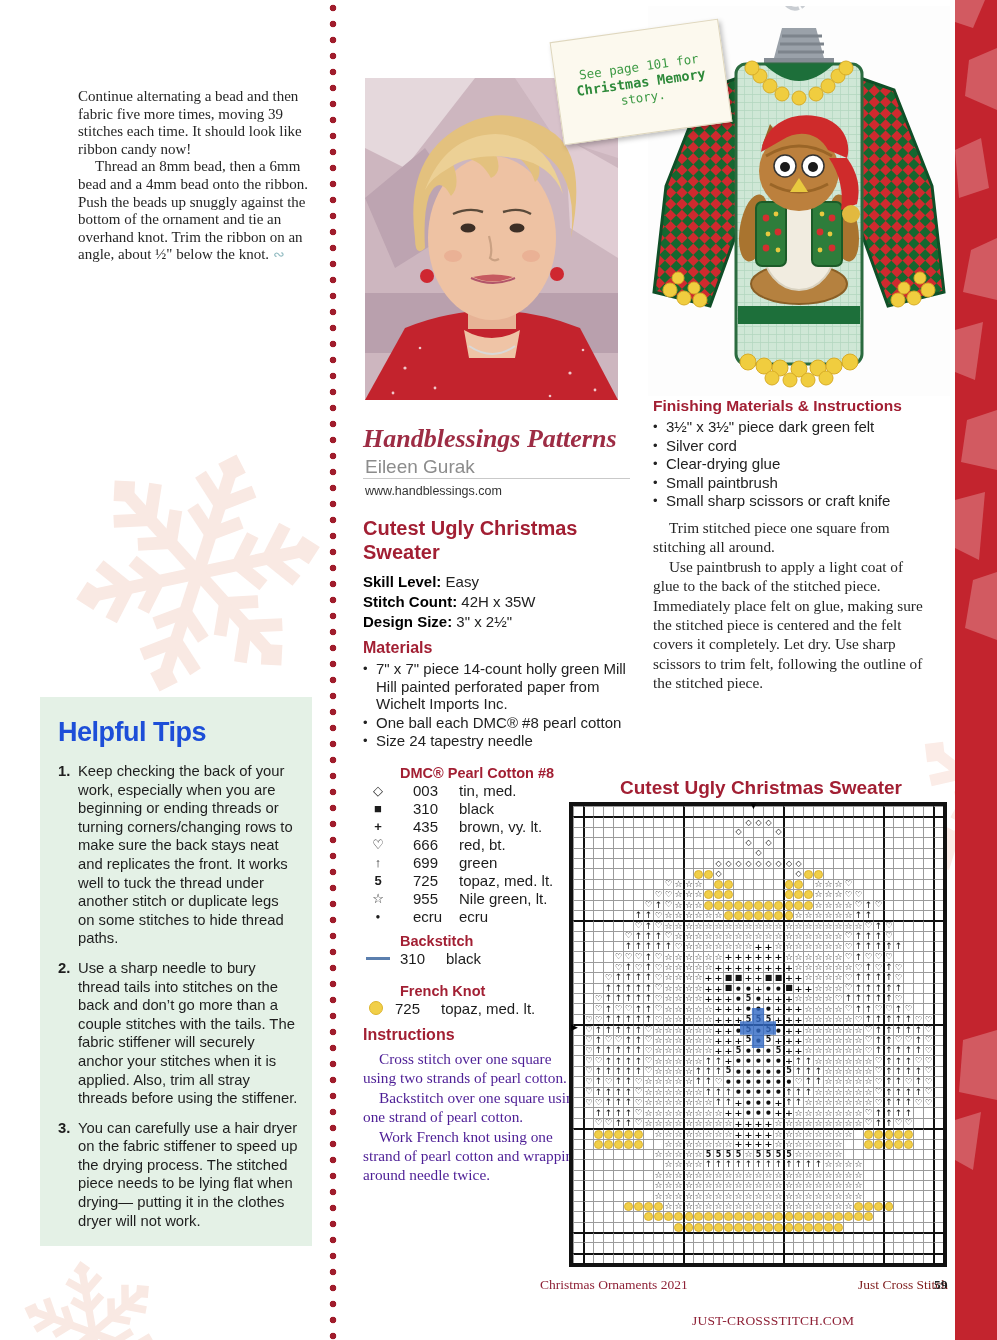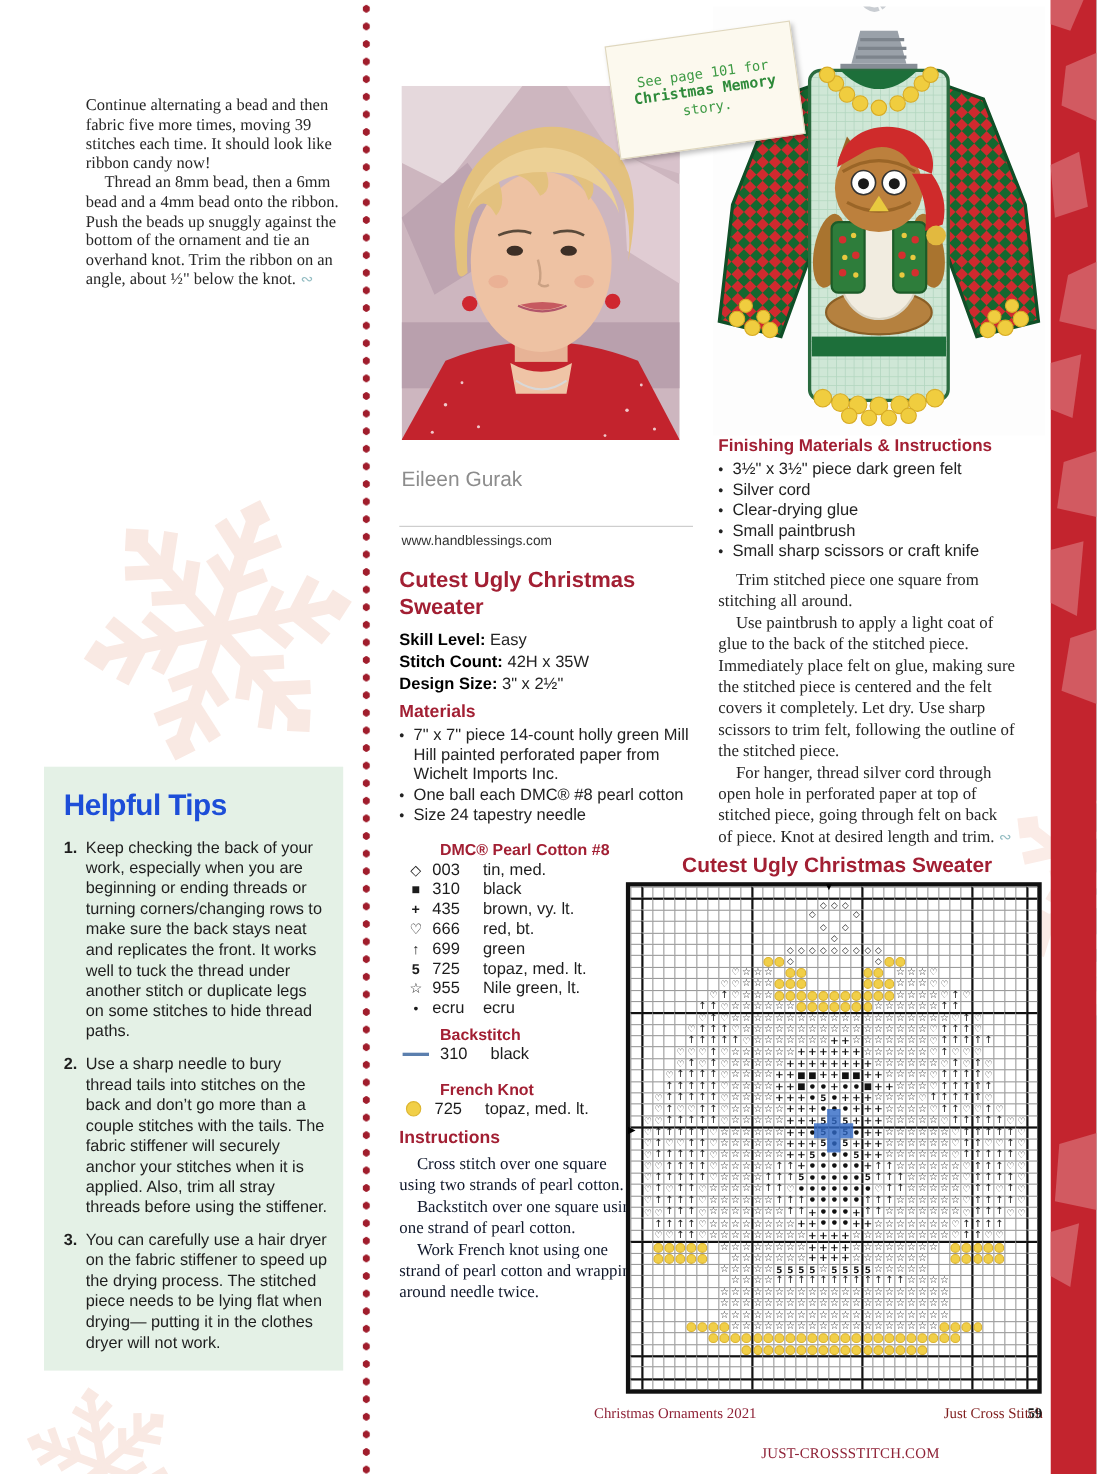--- a/index.html
+++ b/index.html
@@ -42,28 +42,28 @@
   .blist{margin-top:3px;}
   .bitem{display:flex;font-size:15px;line-height:17.6px;margin:0 0 1px 0;}
   .bitem .bull{width:13px;flex:none;font-size:13px;line-height:17.6px;}
 
   .key{position:absolute;left:363px;top:765px;width:260px;}
   .key-head{font-size:14.5px;font-weight:700;color:#a21f33;margin-left:37px;}
   .krow{display:flex;align-items:center;height:18px;font-size:15px;color:#1c1c1c;}
   .ksym{width:30px;text-align:center;font-size:13px;}
   .ksym.small-dot{font-size:8px;}
   .ksym.bolded{font-weight:700;}
-  .kcode{width:46px;}
+  .kcode{width:46px;margin-left:20px;}
   .kname{flex:1;}
   .bs-line{width:24px;height:3px;background:#5b7fae;margin:0 3px;}
   .fk-dot{width:12px;height:12px;border-radius:50%;background:#f1cf48;border:1px solid #ddb52f;margin-left:6px;}
   .sub-gap{height:8px;}
 
   .instructions{position:absolute;left:363px;top:1026px;width:222px;}
-  .instr-paras{margin-top:5px;font-family:"Liberation Serif",serif;font-size:15.3px;line-height:19.4px;color:#0f172a;}
+  .instr-paras{margin-top:5px;font-family:"Liberation Serif",serif;font-size:15.3px;line-height:19.4px;color:#4c1d95;}
   .instr-paras p{margin:0;text-indent:16px;}
 
   
   .ornament-photo{position:absolute;left:648px;top:6px;width:302px;height:390px;background:#fdfdfd;}
   .note-card{position:absolute;left:556px;top:30px;width:168px;height:102px;background:#fcf9ee;
       border:1px solid #ded6bd;box-shadow:2px 3px 5px rgba(0,0,0,.25);transform:rotate(-8deg);
       display:flex;flex-direction:column;align-items:center;justify-content:center;
       font-family:"DejaVu Sans Mono",monospace;}
   .note-l1,.note-l3{font-size:12.5px;color:#3d9a44;}
   .note-l2{font-size:13.5px;font-weight:700;color:#2e8a3a;}
@@ -222,20 +222,21 @@
       <path d="M108,199 q20,-5 40,0 q-20,9 -40,0 Z" fill="#c65a60"></path>
       <ellipse cx="88" cy="178" rx="9" ry="6" fill="#e8a98e" opacity=".7"></ellipse>
       <ellipse cx="166" cy="178" rx="9" ry="6" fill="#e8a98e" opacity=".7"></ellipse>
       <circle cx="62" cy="198" r="7" fill="#cf2730"></circle>
       <circle cx="192" cy="196" r="7" fill="#cf2730"></circle>
       <path d="M104,268 q24,16 46,0" stroke="#d8d8d8" stroke-width="2" fill="none"></path>
     </svg>
   </div>
 
   <div class="designer-head">
+    <h1 class="hb-title">Handblessings Patterns</h1>
     <div class="hb-author">Eileen Gurak</div>
   </div>
   <div class="hb-rule"></div>
   <a class="hb-site" href="#">www.handblessings.com</a>
 
   <div class="pat-title">Cutest Ugly Christmas Sweater</div>
 
   <div class="pat-specs">
     <div><b>Skill Level:</b> <span>Easy</span></div>
     <div><b>Stitch Count:</b> <span>42H x 35W</span></div>
@@ -464,21 +465,20 @@
         </div>
         <div class="bitem">
           <span class="bull">•</span>
           <span>Small sharp scissors or craft knife</span>
         </div>
       </div>
   </div>
   <div class="fin-paras" id="fin-paras">
       <p>Trim stitched piece one square from stitching all around.</p>
       <p>Use paintbrush to apply a light coat of glue to the back of the stitched piece. Immediately place felt on glue, making sure the stitched piece is centered and the felt covers it completely. Let dry. Use sharp scissors to trim felt, following the outline of the stitched piece.</p>
-      <p>For hanger, thread silver cord through open hole in perforated paper at top of stitched piece, going through felt on back of piece. Knot at desired length and trim.<span class="flourish">∾</span></p>
     </div>
 
   <div class="chart-title">Cutest Ugly Christmas Sweater</div>
 
   <div class="chart">
     <span class="top-arrow" style="left:176px">▼</span>
     <span class="left-arrow" style="top:216px">▶</span>
     <div class="chart-grid" id="chart-grid">
         <div class="cell"></div>
         <div class="cell tkl"></div>

